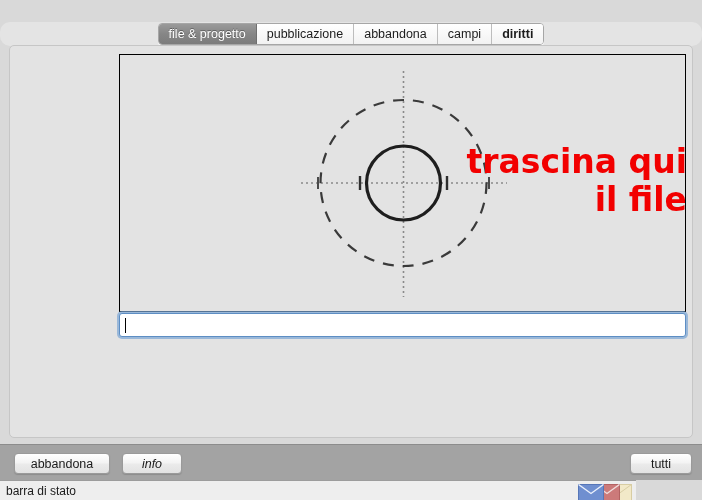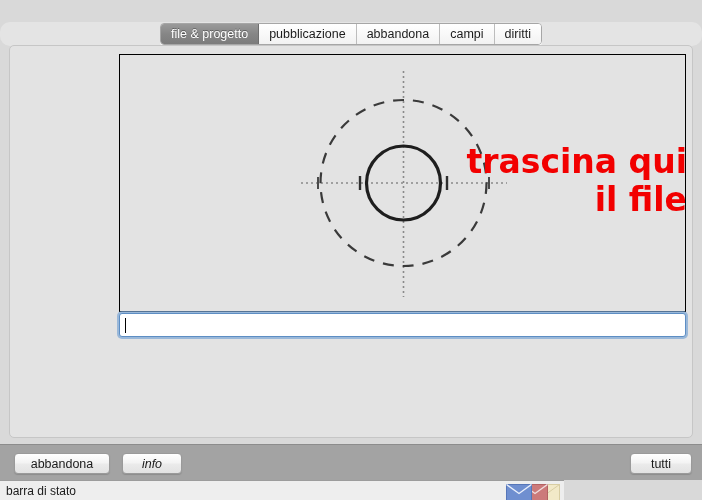--- a/index.html
+++ b/index.html
@@ -94,21 +94,21 @@
     padding: 0 10px;
     height: 20px;
     line-height: 20px;
     font-size: 12.5px;
     color: #1c1c1c;
     background: linear-gradient(to bottom, #ffffff 0%, #f2f2f2 100%);
     border-right: 1px solid #bdbdbd;
     white-space: nowrap;
     cursor: default;
   }
-  .tab:last-child { border-right: none; }
+  .tab:last-child { border-right: none; font-weight: bold; }
   .tab.selected {
     color: #ffffff;
     background: linear-gradient(to bottom, #9a9a9a 0%, #868686 50%, #7c7c7c 100%);
     text-shadow: 0 -1px 0 rgba(0,0,0,0.35);
     border-right: 1px solid #6f6f6f;
   }
 
   
   .content-panel {
     position: absolute;
@@ -236,21 +236,21 @@
   }
   .btn-abbandona { left: 14px; width: 96px; }
   .btn-info      { left: 122px; width: 60px; font-style: italic; }
   .btn-fatto     { right: 10px; width: 62px; }
 
   
   .statusbar {
     position: absolute;
     left: 0;
     top: 480px;
-    width: 564px;
+    width: 636px;
     height: 20px;
     background: #eeeeee;
     border-top: 1px solid #9c9c9c;
     box-sizing: border-box;
   }
   .status-text {
     position: absolute;
     left: 6px;
     top: 0;
     line-height: 20px;

